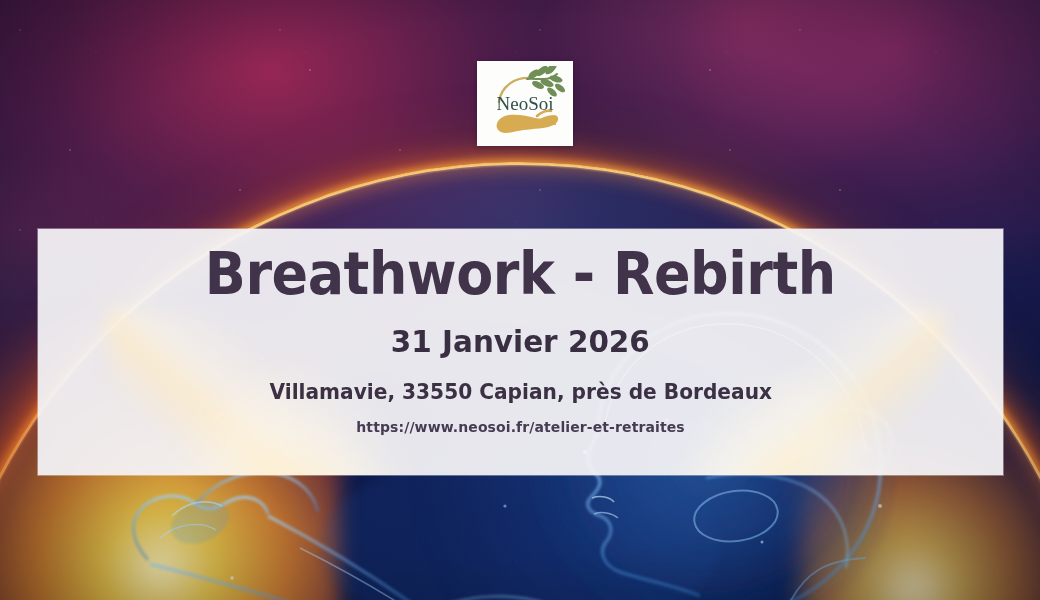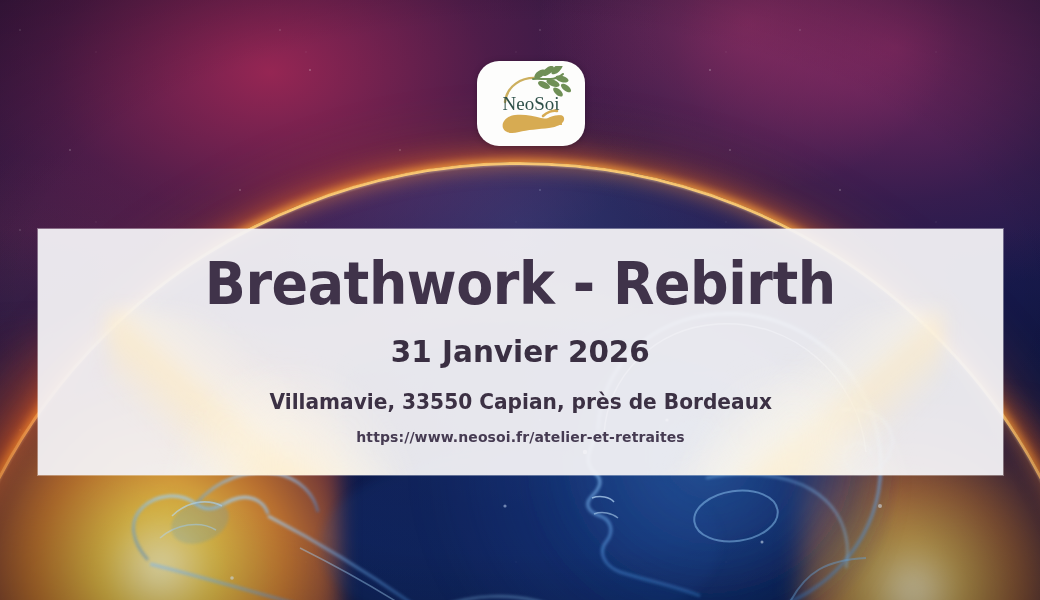--- a/index.html
+++ b/index.html
@@ -173,28 +173,27 @@
     inset: 0;
     background: radial-gradient(ellipse 92% 85% at 50% 48%, rgba(0,0,0,0) 52%, rgba(0,0,0,0.30) 86%, rgba(0,0,0,0.48) 100%);
     pointer-events: none;
   }
 
   
   .logo-badge {
     position: absolute;
     left: 477px;
     top: 61px;
-    width: 108px;
+    width: 96px;
     height: 85px;
     background: #fdfdfc;
     display: flex;
     align-items: center;
     justify-content: center;
     box-shadow: 0 1px 6px rgba(0,0,0,0.25);
-    border-radius: 22px;
   }
   .logo-badge svg { display: block; }
 
   
   .panel {
     position: absolute;
     left: 38px;
     top: 229px;
     width: 965px;
     height: 246px;
@@ -243,21 +242,21 @@
   }
 
   .panel-inner {
     position: relative;
     z-index: 3;
     height: 100%;
     display: flex;
     flex-direction: column;
     align-items: center;
     justify-content: flex-start;
-    padding-top: 26px;
+    padding-top: 16px;
     box-sizing: border-box;
   }
 
   .title {
     font-family: "DejaVu Sans", sans-serif;
     font-weight: bold;
     font-size: 58px;
     line-height: 1.02;
     letter-spacing: -0.5px;
     color: #40334a;

